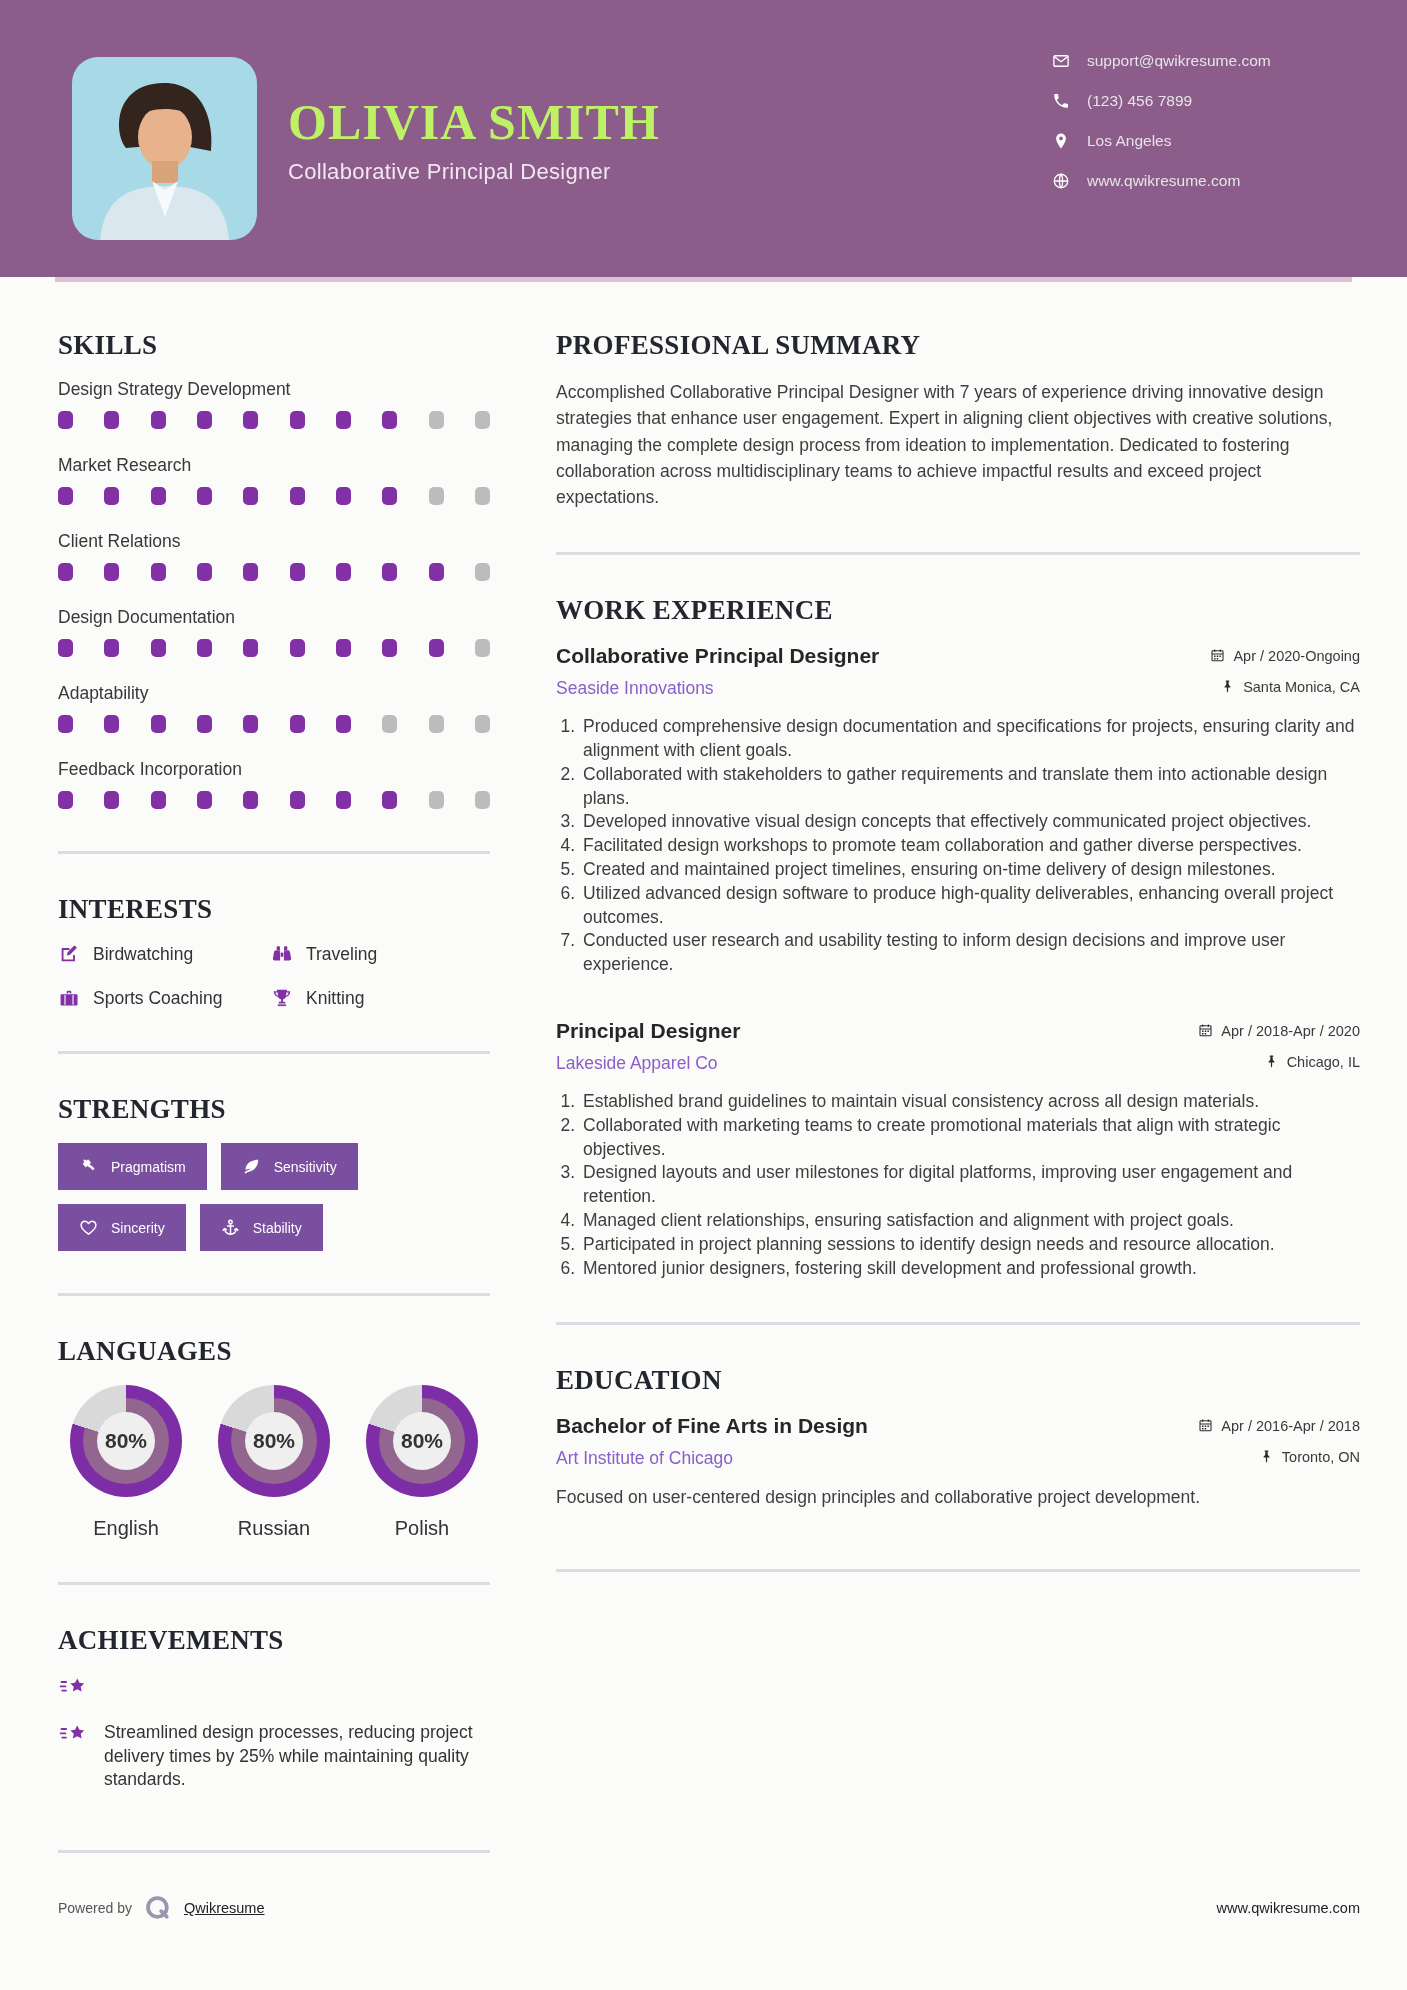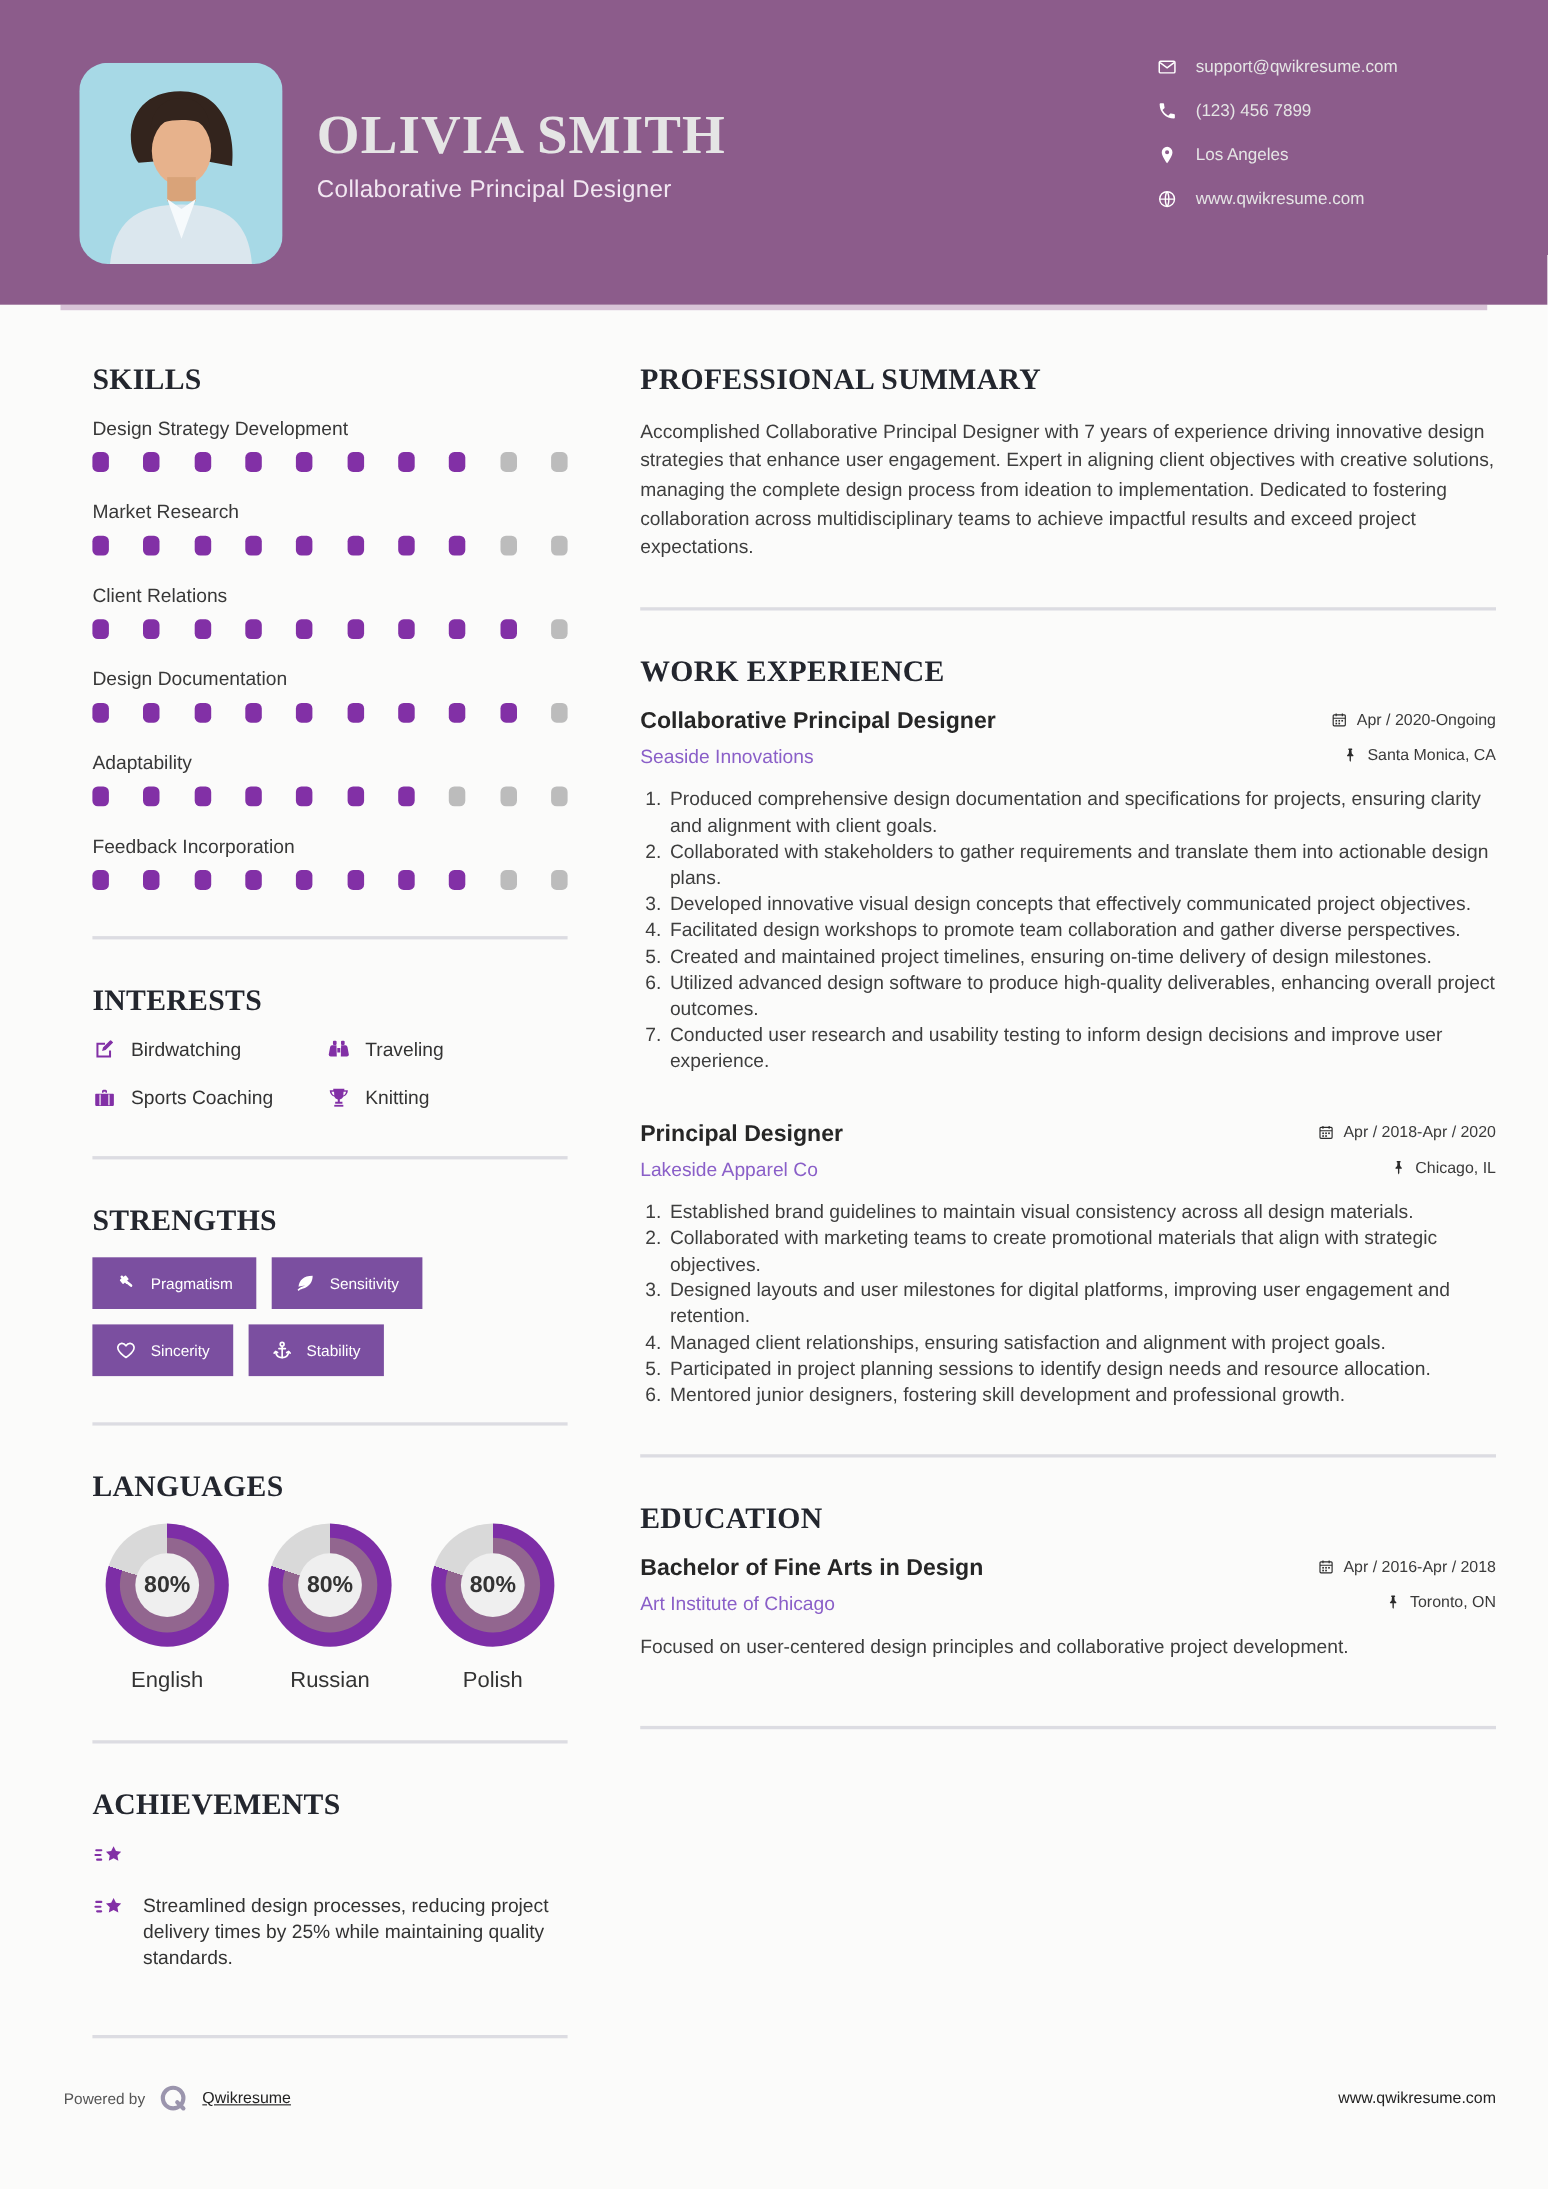--- a/index.html
+++ b/index.html
@@ -12,31 +12,31 @@
   html,body{margin:0;padding:0}
   body{font-family:"Liberation Sans",sans-serif;background:#fff;color:var(--body-text)}
   .page{position:relative;width:1407px;height:1990px;background:#fbfbfa;overflow:hidden}
 
   
   .header{position:relative;height:277px;background:var(--header-bg)}
   .header-edge{height:5px;margin:0 55px;background:var(--header-edge)}
   .photo{position:absolute;left:72px;top:57px;width:185px;height:183px;border-radius:26px;overflow:hidden}
   .photo svg{display:block;width:100%;height:100%}
   .identity{position:absolute;left:288px;top:96px}
-  .identity h1{margin:0;font-family:"Liberation Serif",serif;font-weight:700;font-size:50px;line-height:1.05;color:#e5e5e5;letter-spacing:1px}
+  .identity h1{margin:0;font-family:"Liberation Serif",serif;font-weight:700;font-size:50px;line-height:1.05;color:#bef264;letter-spacing:1px}
   .identity .job-title{margin-top:10px;font-size:22px;color:#f2e7f2;letter-spacing:.3px}
   .contacts{position:absolute;left:1052px;top:52px}
   .contact-row{display:flex;align-items:center;gap:17px;margin-bottom:22px;color:#e5e5e5;font-size:15.5px}
   .contact-icon{width:18px;height:18px;color:#fff}
 
   .icon{display:inline-block;flex:none}
   .icon svg{display:block;width:100%;height:100%}
 
   
-  .content{display:flex;gap:66px;padding:48px 47px 0 84px}
+  .content{display:flex;gap:66px;padding:48px 47px 0 58px}
   .col-left{width:432px;flex:none}
   .col-right{flex:1;min-width:0}
   .sec{margin:0 0 18px;font-family:"Liberation Serif",serif;font-weight:700;font-size:27px;color:var(--heading-text);letter-spacing:.3px}
   .divider{border:none;border-top:3px solid var(--divider);margin:42px 0 40px}
 
   
   .skill{margin-bottom:26px}
   .skill:last-child{margin-bottom:0}
   .skill-label{font-size:17.5px;color:#383838;margin-bottom:11px}
   .dots{display:flex;justify-content:space-between}

